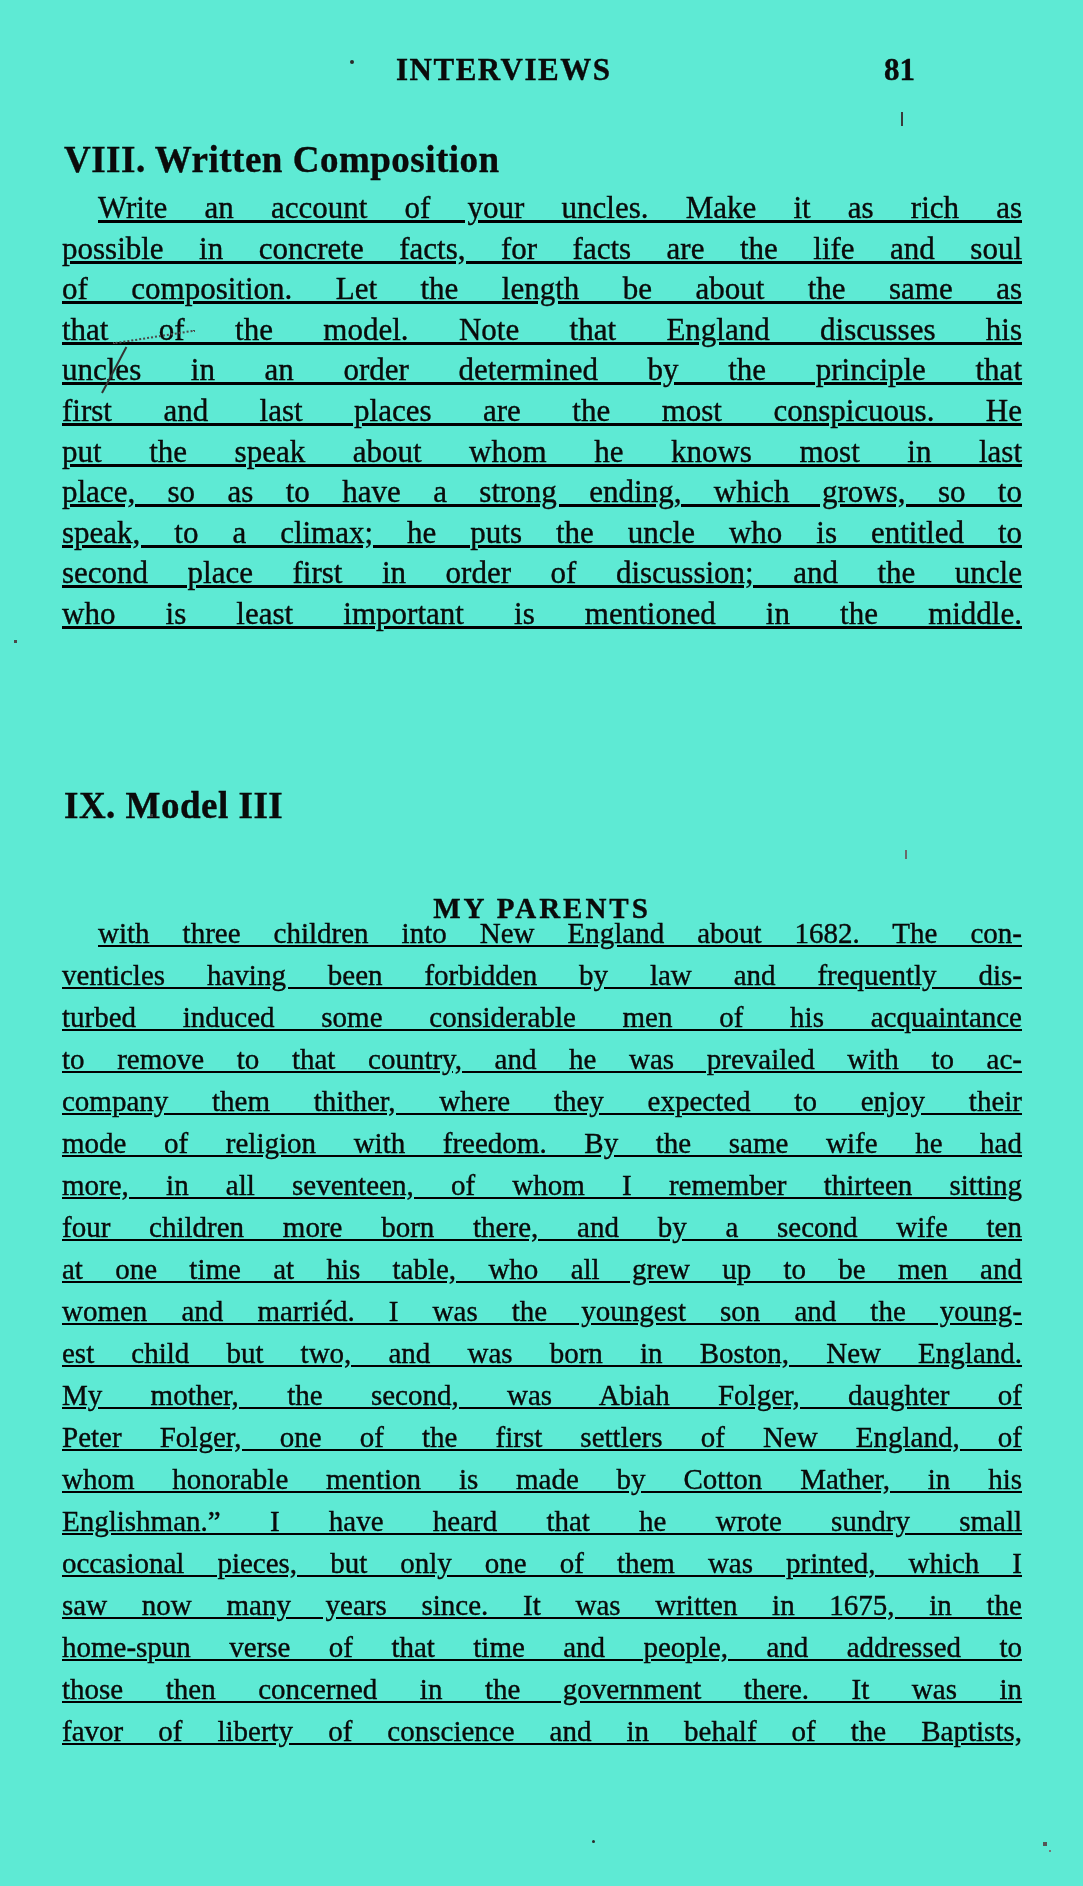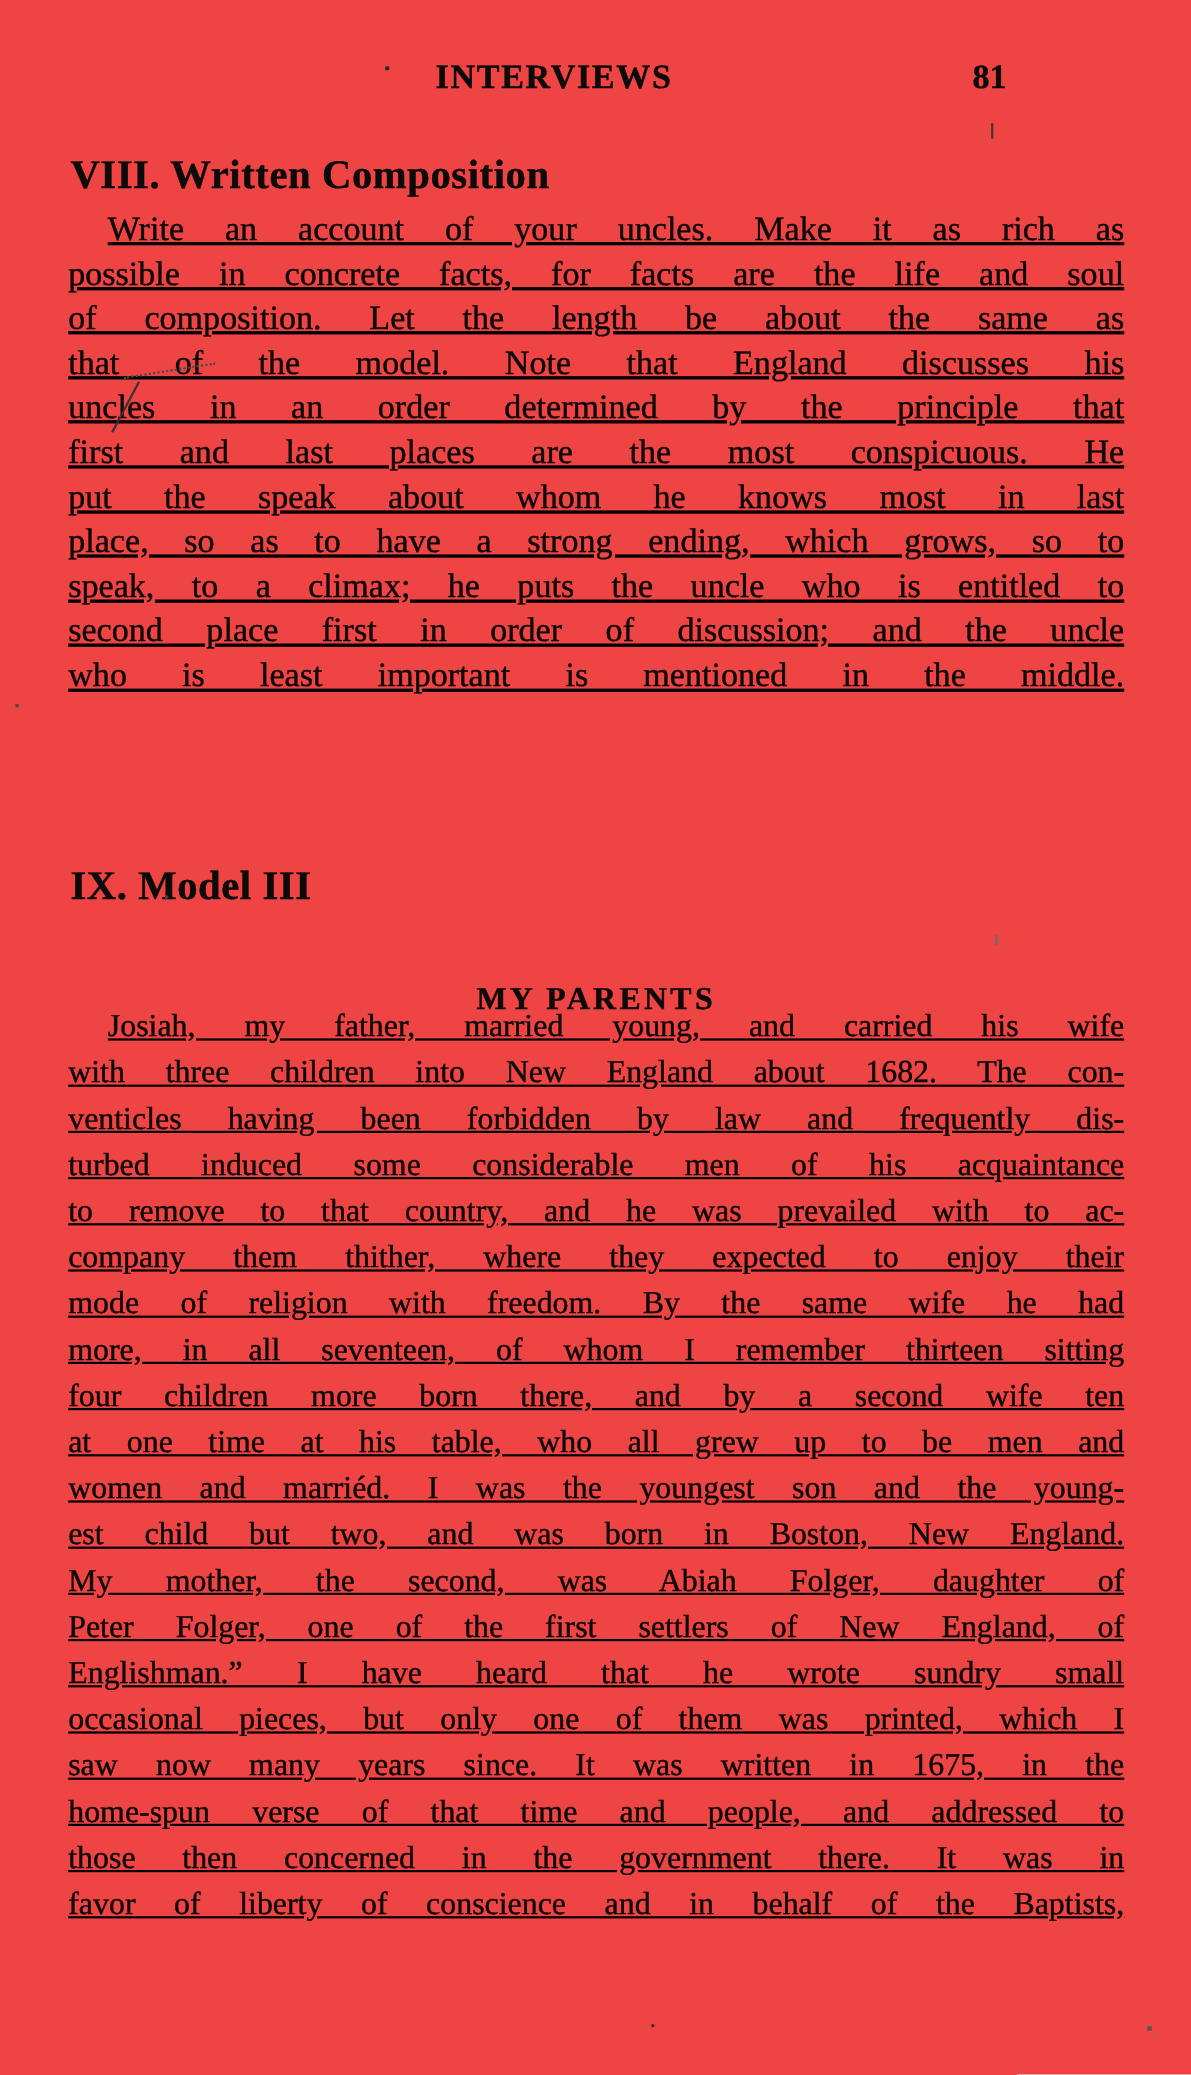--- a/index.html
+++ b/index.html
@@ -1,21 +1,21 @@
 <!DOCTYPE html>
 <html><head>
 <meta charset="utf-8">
 <style>
   html, body { margin: 0; padding: 0; background: #e9e9e9; }
   .page {
     position: relative;
     width: 1083px;
     height: 1886px;
     margin: 0 auto;
-    background: #ef4444;
+    background: #5eead4;
     color: #0b0b0b;
     font-family: "Liberation Serif", serif;
     overflow: hidden;
     -webkit-text-stroke: 0.35px #000;
   }
 
   
   .running-title {
     position: absolute;
     top: 52px; left: 396px;
@@ -106,34 +106,34 @@
       <div class="line">speak, to a climax; he puts the uncle who is entitled to</div>
       <div class="line">second place first in order of discussion; and the uncle</div>
       <div class="line">who is least important is mentioned in the middle.</div>
     </div>
 
   <h2 class="sec-heading h-ix">IX. Model III</h2>
 
   <div class="sub-heading">MY PARENTS</div>
 
   <div class="para para2">
-      <div class="line">Josiah, my father, married young, and carried his wife</div>
       <div class="line">with three children into New England about 1682. The con-</div>
       <div class="line">venticles having been forbidden by law and frequently dis-</div>
       <div class="line">turbed induced some considerable men of his acquaintance</div>
       <div class="line">to remove to that country, and he was prevailed with to ac-</div>
       <div class="line">company them thither, where they expected to enjoy their</div>
       <div class="line">mode of religion with freedom. By the same wife he had</div>
       <div class="line">more, in all seventeen, of whom I remember thirteen sitting</div>
       <div class="line">four children more born there, and by a second wife ten</div>
       <div class="line">at one time at his table, who all grew up to be men and</div>
       <div class="line">women and marriéd. I was the youngest son and the young-</div>
       <div class="line">est child but two, and was born in Boston, New England.</div>
       <div class="line">My mother, the second, was Abiah Folger, daughter of</div>
       <div class="line">Peter Folger, one of the first settlers of New England, of</div>
+      <div class="line">whom honorable mention is made by Cotton Mather, in his</div>
       <div class="line">Englishman.” I have heard that he wrote sundry small</div>
       <div class="line">occasional pieces, but only one of them was printed, which I</div>
       <div class="line">saw now many years since. It was written in 1675, in the</div>
       <div class="line">home-spun verse of that time and people, and addressed to</div>
       <div class="line">those then concerned in the government there. It was in</div>
       <div class="line">favor of liberty of conscience and in behalf of the Baptists,</div>
     </div>
 
   <div class="artifact dot a1"></div>
   <div class="artifact a2"></div>

